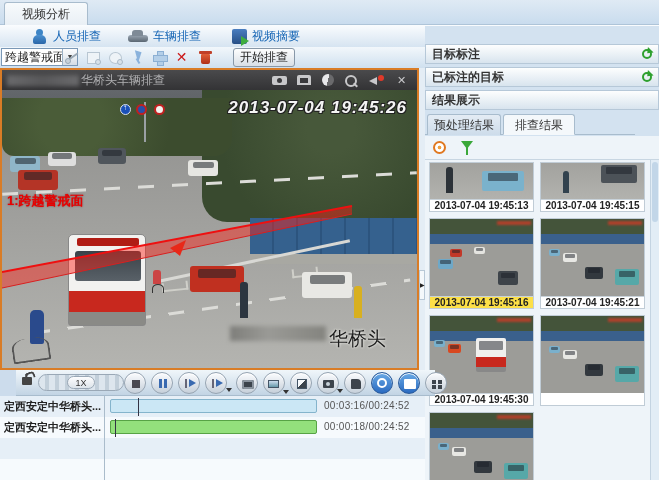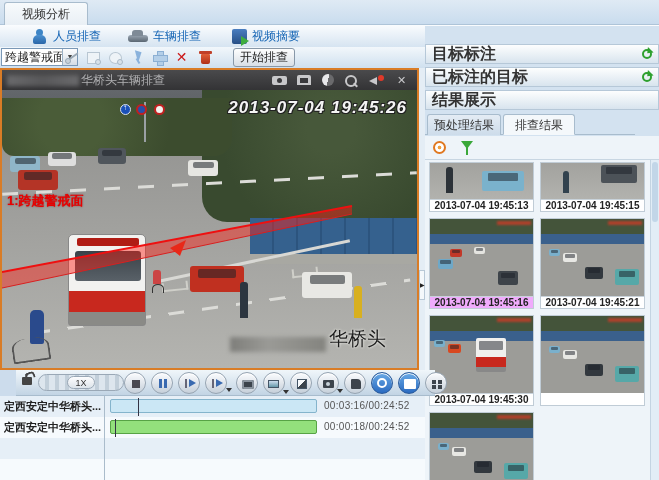--- a/index.html
+++ b/index.html
@@ -85,50 +85,50 @@
   .signpole { position:absolute; left:142px; top:12px; width:2px; height:40px; background:#9aa0a4; }
   .sign { position:absolute; top:14px; width:11px; height:11px; border-radius:50%; }
   .sign1 { left:118px; background:#1a50b8; border:1px solid #d8e0ea; }
   .sign1:after { content:"↑"; position:absolute; left:2px; top:-2px; font-size:8px; color:#fff; }
   .sign2 { left:134px; background:#2a4ea8; border:2px solid #c02020; }
   .sign3 { left:152px; background:#f2f2ee; border:2px solid #c02020; }
   
   #alarm-svg { position:absolute; left:0; top:0; width:415px; height:278px; }
   #warn-label { position:absolute; left:5px; top:102px; font-size:13px; font-weight:bold; color:#e80000; text-shadow:0 0 2px rgba(120,0,0,.6); }
   #vts { position:absolute; right:10px; top:8px; font-size:17px; font-weight:bold; color:#f4f4f4; letter-spacing:1px; text-shadow:1px 1px 0 #222, -1px -1px 0 #222, 1px -1px 0 #222, -1px 1px 0 #222;font-style:italic; }
-  #watermark { position:absolute; left:228px; top:236px; display:flex; align-items:flex-end; }
+  #watermark { position:absolute; left:228px; top:236px; display:flex; align-items:flex-start; }
   #wm-blur { width:96px; height:15px; background:linear-gradient(90deg,#7e7e7a,#9a9a96 40%,#84847f); filter:blur(2px); margin-right:3px; }
   #wm-text { font-size:19px; color:#1c1c1c; text-shadow:0 0 3px #e8e8e4, 0 0 2px #e8e8e4; }
   .biker { position:absolute; left:10px; top:220px; width:42px; height:58px; }
   .biker:before { content:""; position:absolute; left:18px; top:0; width:14px; height:34px; background:#2a4a8c; border-radius:5px 5px 2px 2px; }
   .biker:after { content:""; position:absolute; left:0; top:28px; width:34px; height:22px; border:2px solid #555; border-radius:40% 40% 10% 10%; border-top:none; transform:rotate(-8deg); }
 
   
   #gutter { position:absolute; left:419px; top:68px; width:6px; height:302px; background:#e4edf5; }
   #collapse-handle { position:absolute; left:419px; top:270px; width:6px; height:30px; background:#f4f8fb; border:1px solid #b8c8d6; font-size:6px; color:#222; text-align:center; line-height:28px; cursor:pointer; }
 
   
   #right-panel { position:absolute; left:425px; top:26px; width:234px; height:454px; background:#d3e2f0; }
-  .rp-header { position:absolute; left:0; width:234px; height:20px; background:linear-gradient(#fdfefe,#d8e4ee); border:1px solid #b6c8d8; font-size:16px; font-weight:bold; color:#333; line-height:18px; padding-left:6px; cursor:pointer; }
+  .rp-header { position:absolute; left:0; width:234px; height:20px; background:linear-gradient(#fdfefe,#d8e4ee); border:1px solid #b6c8d8; font-size:12px; font-weight:bold; color:#333; line-height:18px; padding-left:6px; cursor:pointer; }
   .rp-refresh { position:absolute; right:6px; top:4px; width:10px; height:10px; border:2px solid #2ea02e; border-radius:50%; }
   .rp-refresh:after { content:""; position:absolute; right:-3px; top:-2px; width:0; height:0; border-left:4px solid transparent; border-right:4px solid transparent; border-top:5px solid #2ea02e; transform:rotate(45deg); }
   #rp-tabs { position:absolute; left:0; top:86px; width:210px; height:23px; border-bottom:1px solid #a8bccd; }
   .rp-tab { position:absolute; top:2px; height:21px; font-size:12px; color:#333; text-align:center; line-height:20px; cursor:pointer; }
   #rp-tab-pre { left:2px; width:74px; background:linear-gradient(#e4ecf4,#cddcea); border:1px solid #a8bccd; border-bottom:none; border-radius:3px 3px 0 0; }
   #rp-tab-result { left:78px; width:72px; background:#f4f8fb; border:1px solid #a8bccd; border-bottom:1px solid #f4f8fb; border-radius:3px 3px 0 0; }
   #rp-actions { position:absolute; left:0; top:110px; width:234px; height:24px; background:#eef4f9; border-bottom:1px solid #c8d6e2; }
   .act-target { position:absolute; left:8px; top:5px; width:13px; height:13px; border:2px solid #e07820; border-radius:50%; background:radial-gradient(circle,#f0a040 30%,#fff 32%); cursor:pointer; }
   .act-filter { position:absolute; left:36px; top:5px; width:0; height:0; border-left:6px solid transparent; border-right:6px solid transparent; border-top:8px solid #3aa83a; cursor:pointer; }
   .act-filter:after { content:""; position:absolute; left:-1px; top:-3px; width:2px; height:9px; background:#3aa83a; }
   #results-wrap { position:absolute; left:0; top:134px; width:234px; height:320px; background:#eef4f9; overflow:hidden; }
   #results-grid { position:absolute; left:4px; top:2px; width:220px; display:grid; grid-template-columns:105px 105px; gap:6px; }
   .thumb { background:#fff; border:1px solid #c0ccd6; cursor:pointer; }
   .thumb .img { position:relative; width:103px; overflow:hidden; }
   .thumb .time { height:12px; font-size:10px; font-weight:bold; color:#222; text-align:center; line-height:12px; background:#fff; border-top:1px solid #c8d2da; white-space:nowrap; }
-  .thumb.selected .time { background:#f0abfc; }
+  .thumb.selected .time { background:#fde047; }
   .v-closeup-blue .img, .v-closeup-dark .img { height:36px; background:linear-gradient(#a2a29e,#b2b2ae); }
   .v-wide .img, .v-wide-bus .img, .v-wide-cars .img { height:77px;
     background:linear-gradient(180deg,#44543a 0 20%,#3a608c 20% 33%,#9c9c98 33% 100%); }
   .sp { position:absolute; border-radius:2px; }
   .sp:after { content:""; position:absolute; left:15%; top:12%; width:70%; height:40%; background:rgba(25,30,38,.5); border-radius:1px; }
   .tsmini { position:absolute; right:2px; top:2px; width:34px; height:4px; background:rgba(200,60,40,.8); filter:blur(1px); }
   
   .v-closeup-blue .s1 { left:52px; top:8px; width:42px; height:20px; background:#7ab2cc; }
   .v-closeup-blue .s2 { left:16px; top:4px; width:7px; height:26px; background:#2c3238; border-radius:3px 3px 0 0; }
   .v-closeup-blue .s2:after { display:none; }

